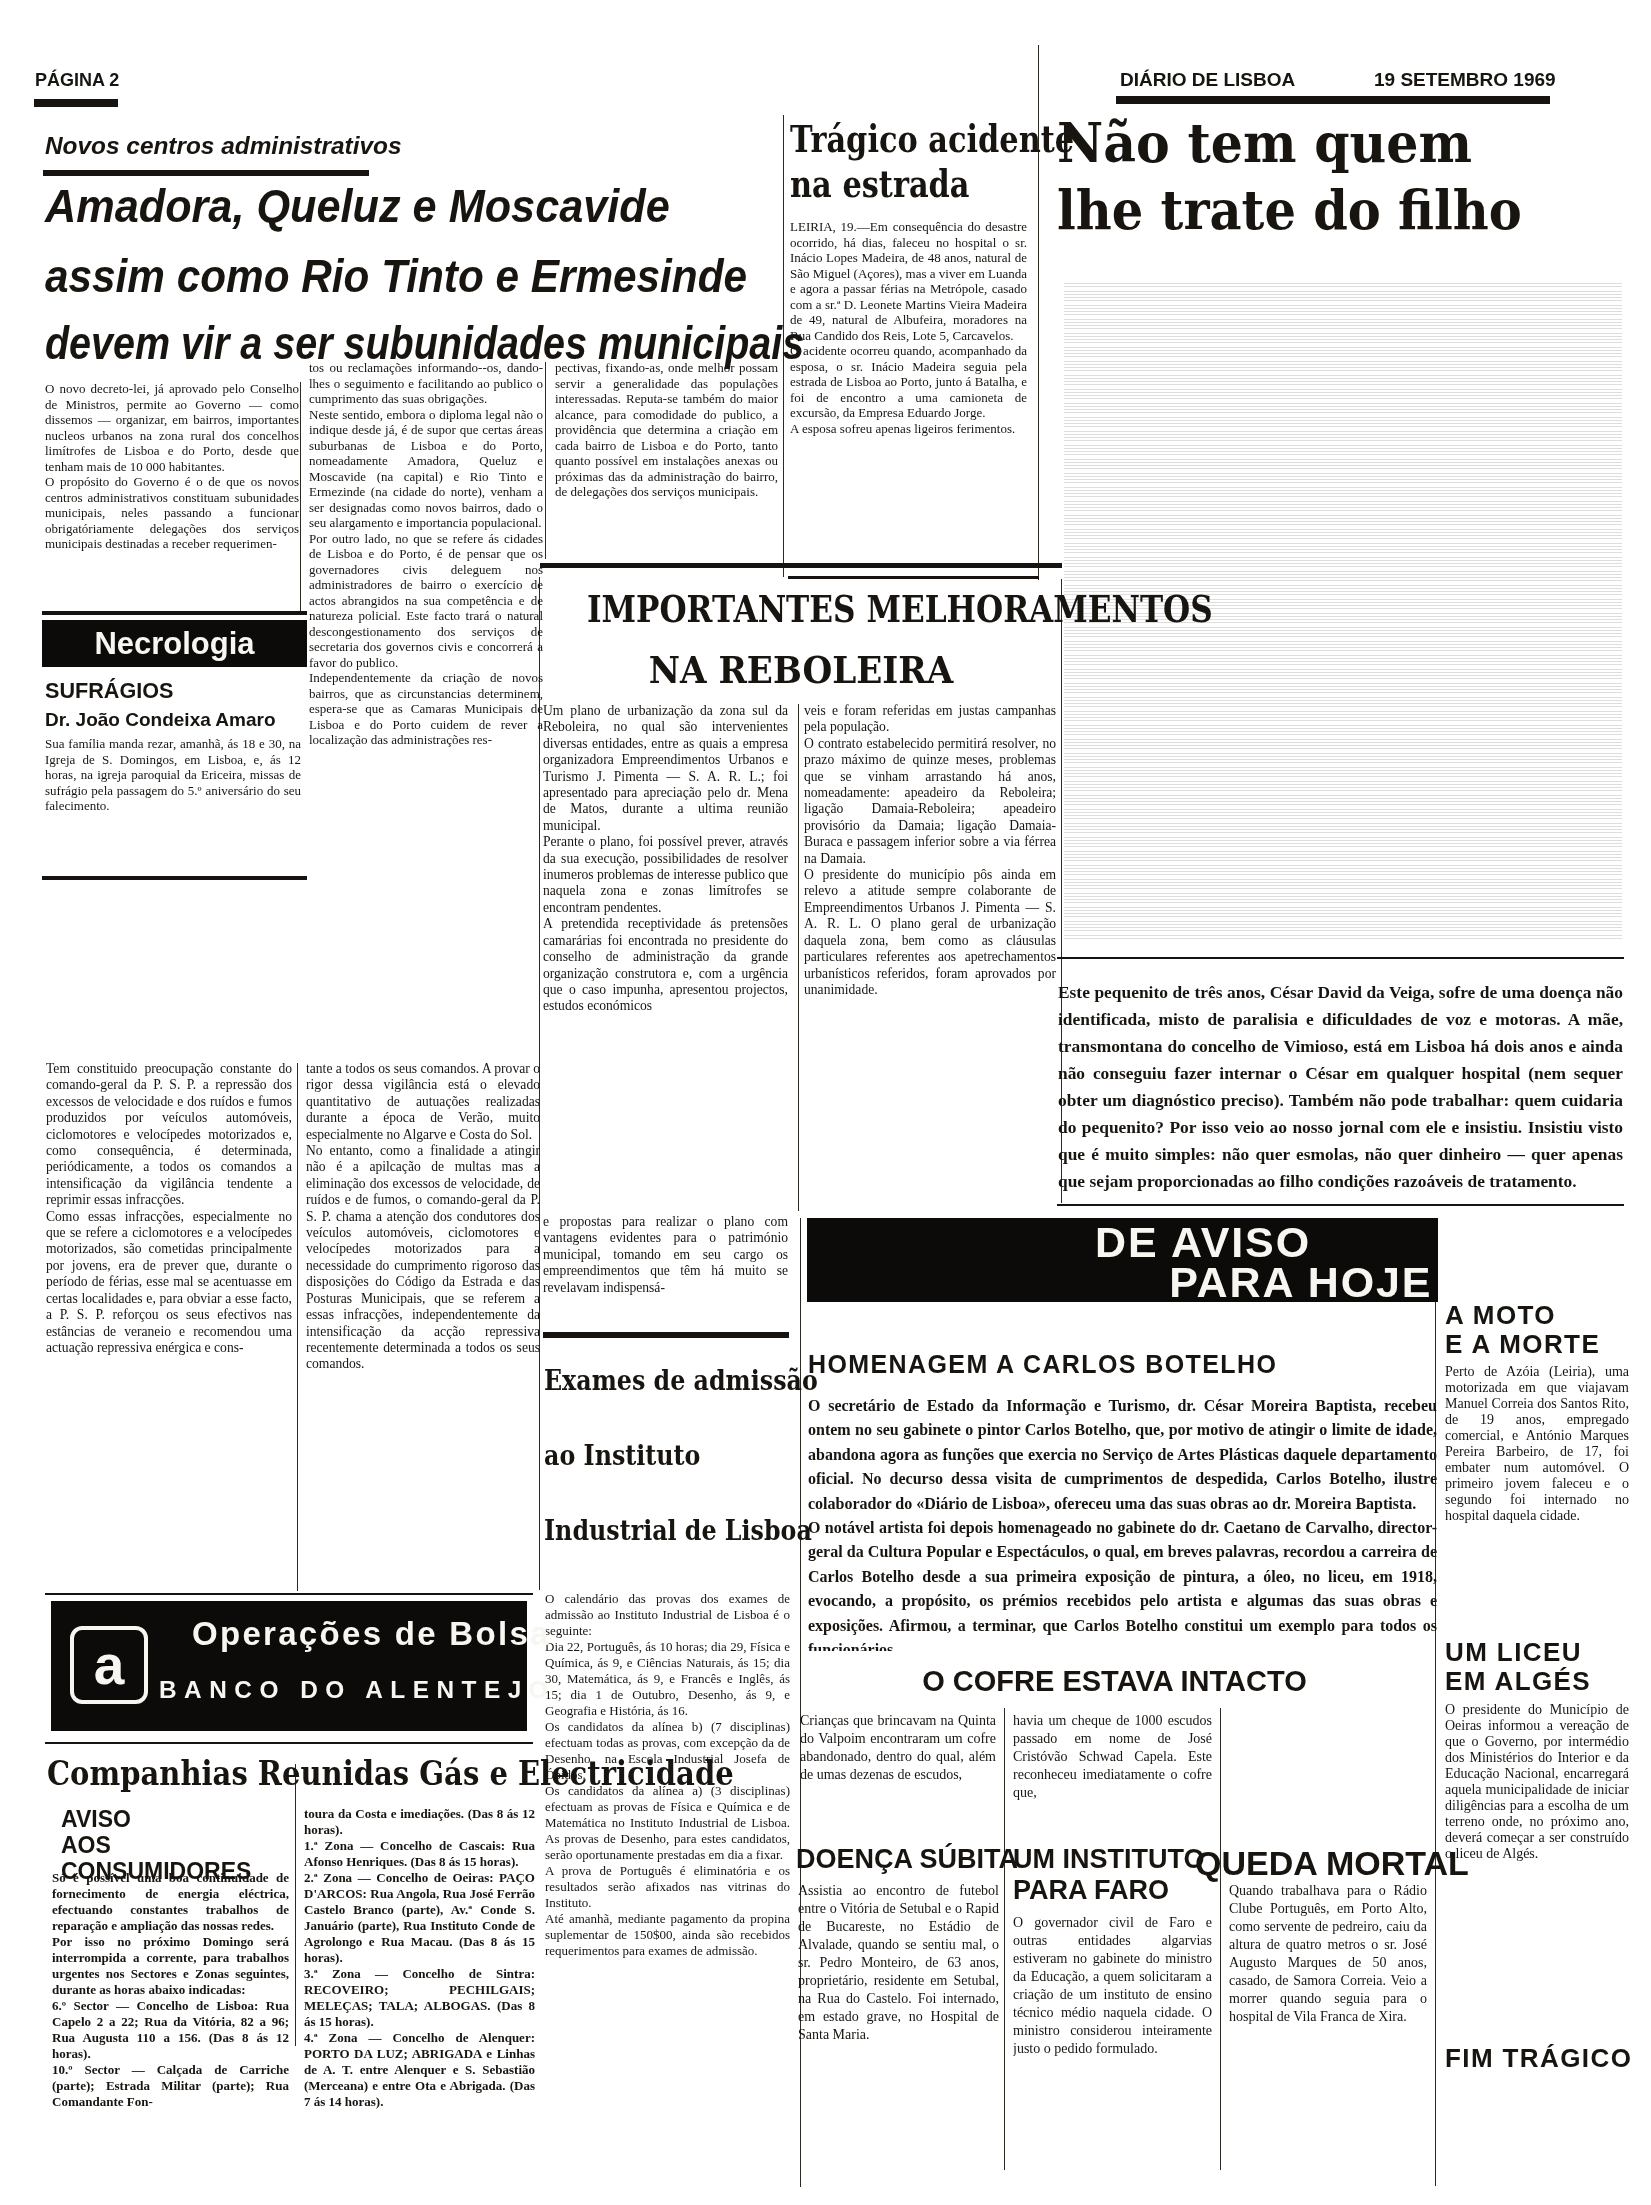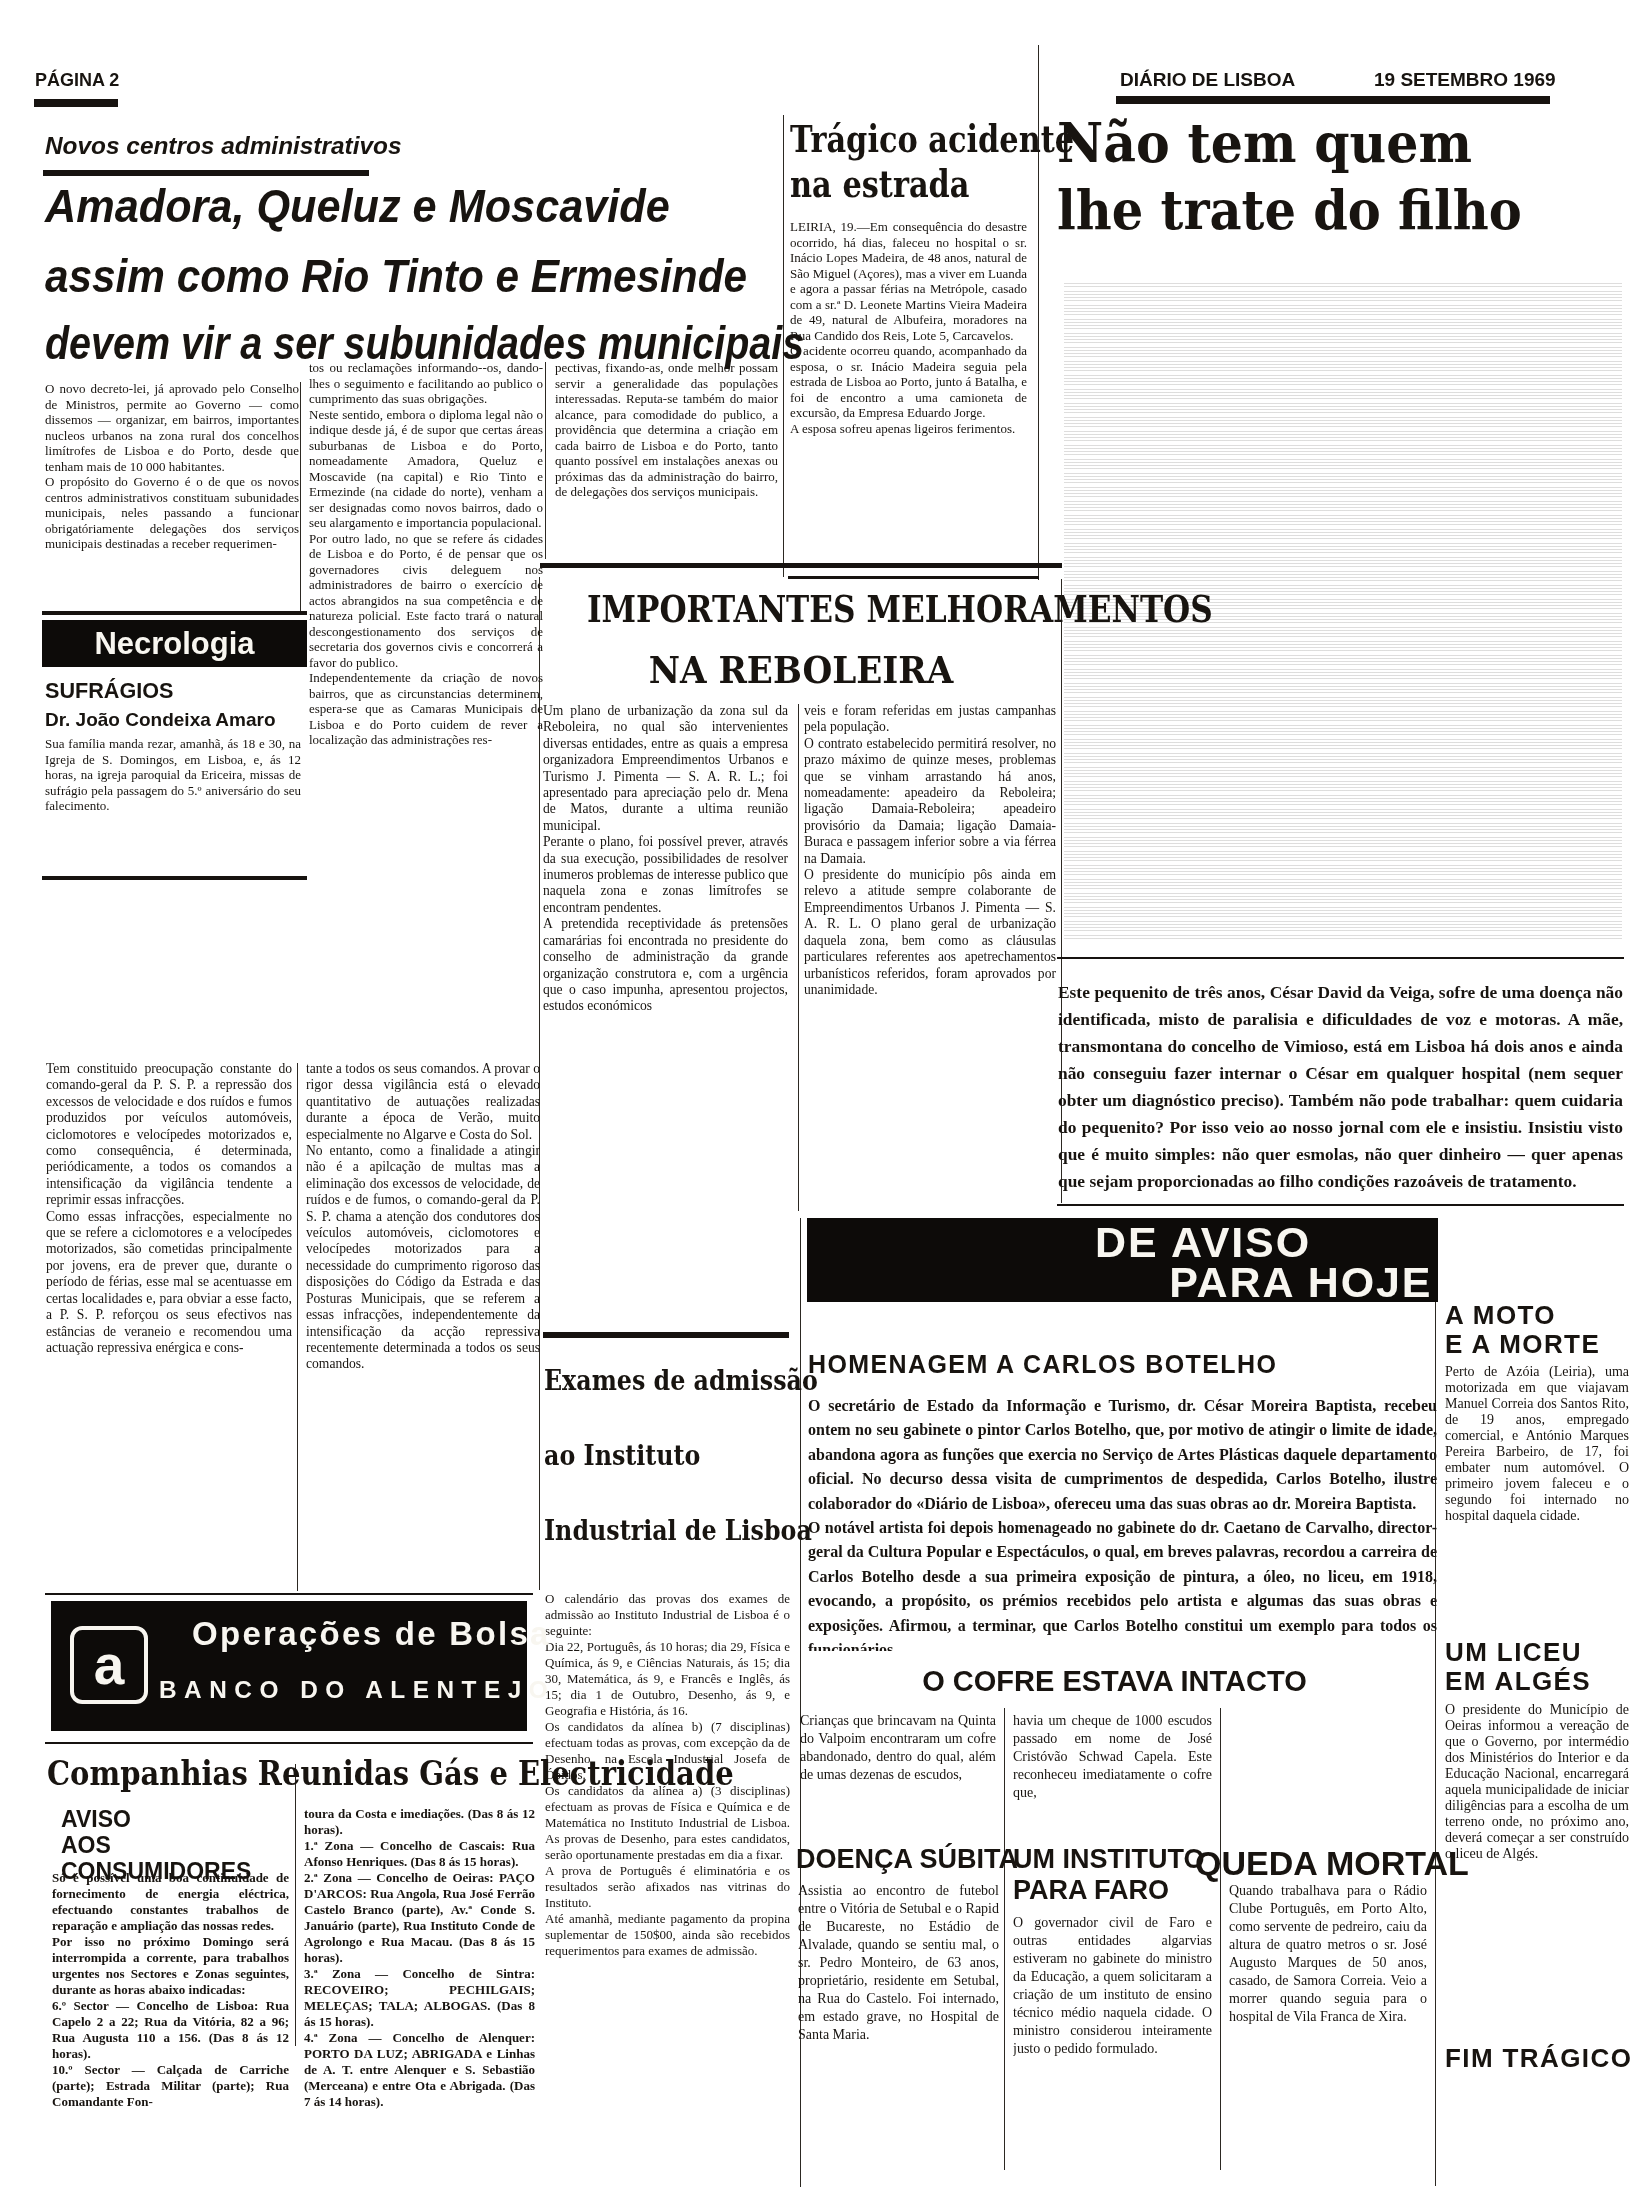--- a/index.html
+++ b/index.html
@@ -89,20 +89,21 @@
 
   <div class="hr" style="left:540px;top:563px;width:522px;height:4.7px;"></div>
   <div class="abs dserif b nowrap sxc" style="left:540px;top:586px;width:522px;text-align:center;font-size:38px;transform:scaleX(.82);">IMPORTANTES MELHORAMENTOS</div>
   <div class="abs dserif b nowrap sxc" style="left:540px;top:647px;width:522px;text-align:center;font-size:38px;transform:scaleX(.9);">NA REBOLEIRA</div>
   <div class="abs body" style="left:543px;top:703px;width:245px;height:508px;font-size:13.6px;line-height:16.4px;">Um plano de urbanização da zona sul da Reboleira, no qual são intervenientes diversas entidades, entre as quais a empresa organizadora Empreendimentos Urbanos e Turismo J. Pimenta — S. A. R. L.; foi apresentado para apreciação pelo dr. Mena de Matos, durante a ultima reunião municipal.
 Perante o plano, foi possível prever, através da sua execução, possibilidades de resolver inumeros problemas de interesse publico que naquela zona e zonas limítrofes se encontram pendentes.
 A pretendida receptividade ás pretensões camarárias foi encontrada no presidente do conselho de administração da grande organização construtora e, com a urgência que o caso impunha, apresentou projectos, estudos económicos</div>
   <div class="abs body" style="left:804px;top:703px;width:252px;height:508px;font-size:13.6px;line-height:16.4px;">veis e foram referidas em justas campanhas pela população.
 O contrato estabelecido permitirá resolver, no prazo máximo de quinze meses, problemas que se vinham arrastando há anos, nomeadamente: apeadeiro da Reboleira; ligação Damaia-Reboleira; apeadeiro provisório da Damaia; ligação Damaia-Buraca e passagem inferior sobre a via férrea na Damaia.
 O presidente do município pôs ainda em relevo a atitude sempre colaborante de Empreendimentos Urbanos J. Pimenta — S. A. R. L. O plano geral de urbanização daquela zona, bem como as cláusulas particulares referentes aos apetrechamentos urbanísticos referidos, foram aprovados por unanimidade.</div>
+  <div class="abs body" style="left:543px;top:1214px;width:245px;height:116px;font-size:13.6px;line-height:16.4px;">e propostas para realizar o plano com vantagens evidentes para o património municipal, tomando em seu cargo os empreendimentos que têm há muito se revelavam indispensá-</div>
 
   <div class="abs body" style="left:46px;top:1061px;width:246px;height:528px;font-size:13.6px;line-height:16.4px;">Tem constituido preocupação constante do comando-geral da P. S. P. a repressão dos excessos de velocidade e dos ruídos e fumos produzidos por veículos automóveis, ciclomotores e velocípedes motorizados e, como consequência, é determinada, periódicamente, a todos os comandos a intensificação da vigilância tendente a reprimir essas infracções.
 Como essas infracções, especialmente no que se refere a ciclomotores e a velocípedes motorizados, são cometidas principalmente por jovens, era de prever que, durante o período de férias, esse mal se acentuasse em certas localidades e, para obviar a esse facto, a P. S. P. reforçou os seus efectivos nas estâncias de veraneio e recomendou uma actuação repressiva enérgica e cons-</div>
   <div class="abs body" style="left:306px;top:1061px;width:234px;height:528px;font-size:13.6px;line-height:16.4px;">tante a todos os seus comandos. A provar o rigor dessa vigilância está o elevado quantitativo de autuações realizadas durante a época de Verão, muito especialmente no Algarve e Costa do Sol.
 No entanto, como a finalidade a atingir não é a apilcação de multas mas a eliminação dos excessos de velocidade, de ruídos e de fumos, o comando-geral da P. S. P. chama a atenção dos condutores dos veículos automóveis, ciclomotores e velocípedes motorizados para a necessidade do cumprimento rigoroso das disposições do Código da Estrada e das Posturas Municipais, que se referem a essas infracções, independentemente da intensificação da acção repressiva recentemente determinada a todos os seus comandos.</div>
 
   <div class="hr" style="left:543px;top:1332px;width:246px;height:5.6px;"></div>
   <div class="abs dserif b prel nowrap sxl" style="left:544px;top:1343px;font-size:27px;line-height:75px;transform:scaleX(.88);">Exames de admissão
 ao Instituto
 Industrial de Lisboa</div>

